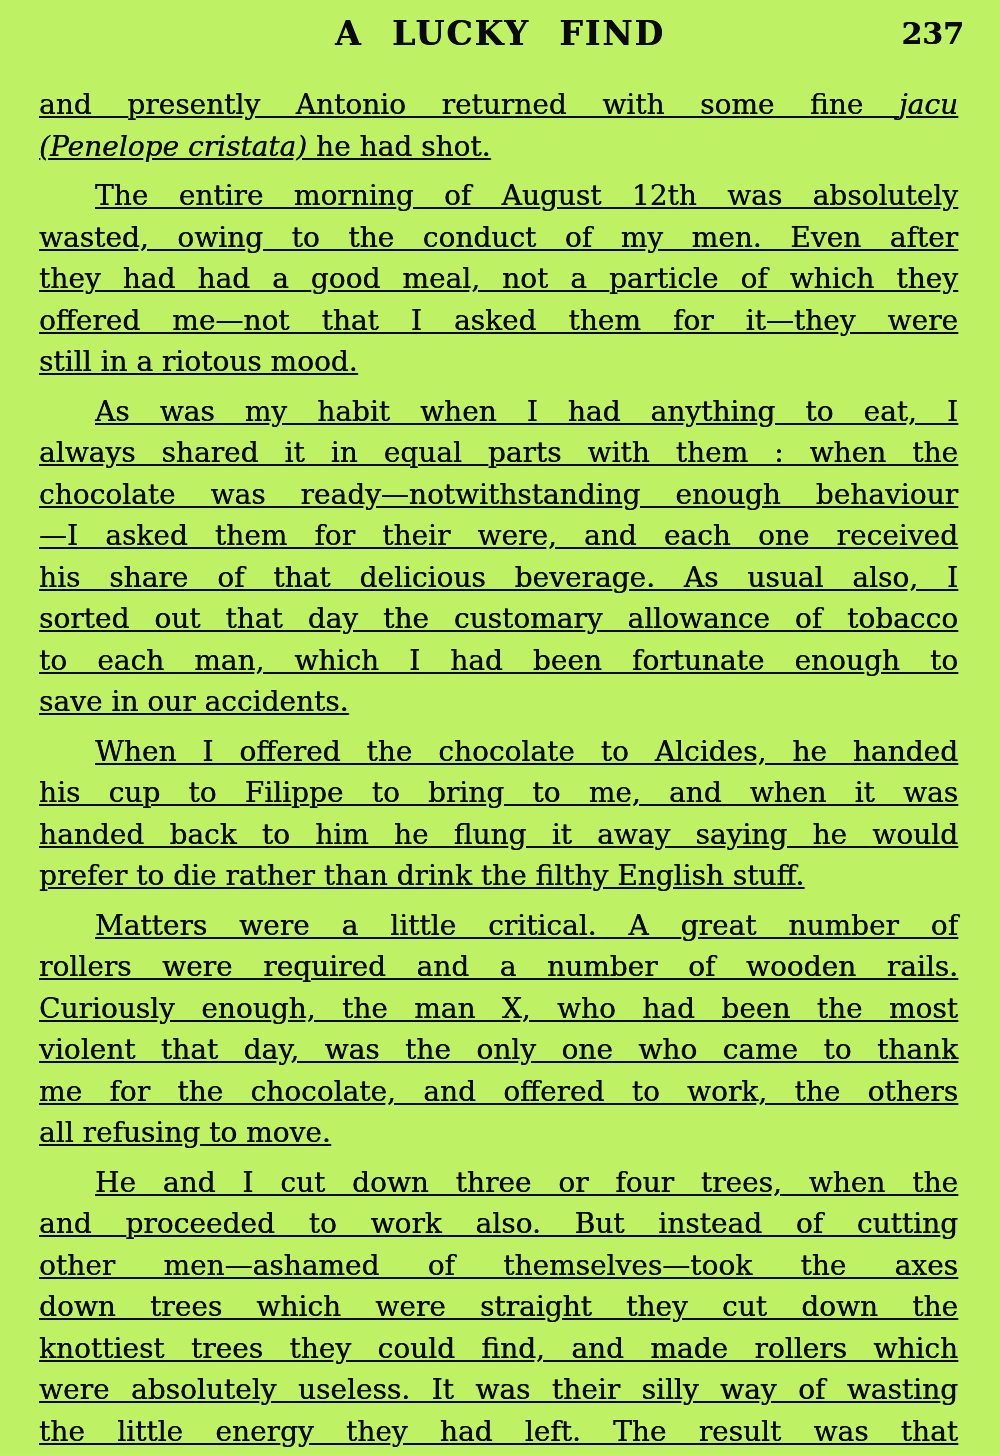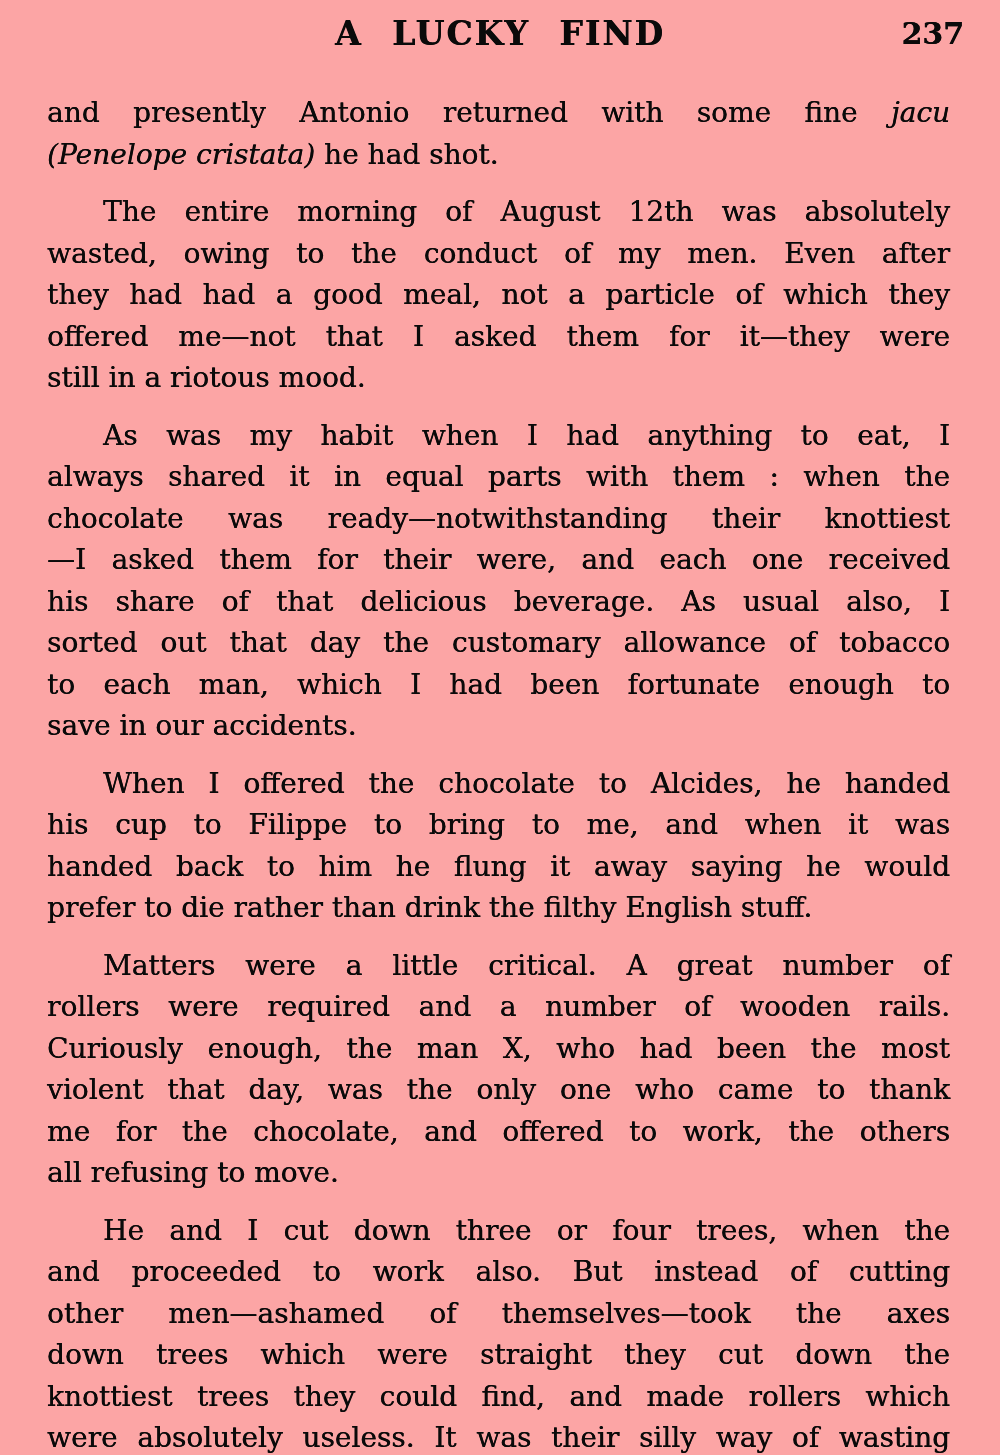--- a/index.html
+++ b/index.html
@@ -4,21 +4,21 @@
 <style>
   html, body {
     margin: 0;
     padding: 0;
     background: #ffffff;
   }
   .book-page {
     position: relative;
     width: 1000px;
     height: 1455px;
-    background: #fca5a5;
+    background: #bef264;
     color: #0a0a0a;
     font-family: "DejaVu Serif", serif;
     overflow: hidden;
     box-sizing: border-box;
   }
   .running-header {
     position: relative;
     height: 62px;
     padding-top: 14px;
     box-sizing: content-box;
@@ -43,21 +43,22 @@
     font-weight: bold;
     text-shadow: 0.3px 0 0 currentColor;
   }
   .text-block {
     margin: 8px 34px 0 31px;
     font-size: 28px;
     line-height: 41.5px;
     text-shadow: 0.35px 0 0 currentColor;
   }
   .paragraph {
-    margin: 16px;
+    margin: 8px;
+    text-decoration: underline;
   }
   .text-line {
     text-align: justify;
     text-align-last: justify;
     white-space: normal;
   }
   .text-line.indent {
     text-indent: 56px;
   }
   .text-line.para-end {
@@ -83,21 +84,21 @@
       <div class="paragraph">
         <div class="text-line indent">The entire morning of August 12th was absolutely</div>
         <div class="text-line">wasted, owing to the conduct of my men. Even after</div>
         <div class="text-line">they had had a good meal, not a particle of which they</div>
         <div class="text-line">offered me—not that I asked them for it—they were</div>
         <div class="text-line para-end">still in a riotous mood.</div>
       </div>
       <div class="paragraph">
         <div class="text-line indent">As was my habit when I had anything to eat, I</div>
         <div class="text-line">always shared it in equal parts with them : when the</div>
-        <div class="text-line">chocolate was ready—notwithstanding their knottiest</div>
+        <div class="text-line">chocolate was ready—notwithstanding enough behaviour</div>
         <div class="text-line">—I asked them for their were, and each one received</div>
         <div class="text-line">his share of that delicious beverage. As usual also, I</div>
         <div class="text-line">sorted out that day the customary allowance of tobacco</div>
         <div class="text-line">to each man, which I had been fortunate enough to</div>
         <div class="text-line para-end">save in our accidents.</div>
       </div>
       <div class="paragraph">
         <div class="text-line indent">When I offered the chocolate to Alcides, he handed</div>
         <div class="text-line">his cup to Filippe to bring to me, and when it was</div>
         <div class="text-line">handed back to him he flung it away saying he would</div>

